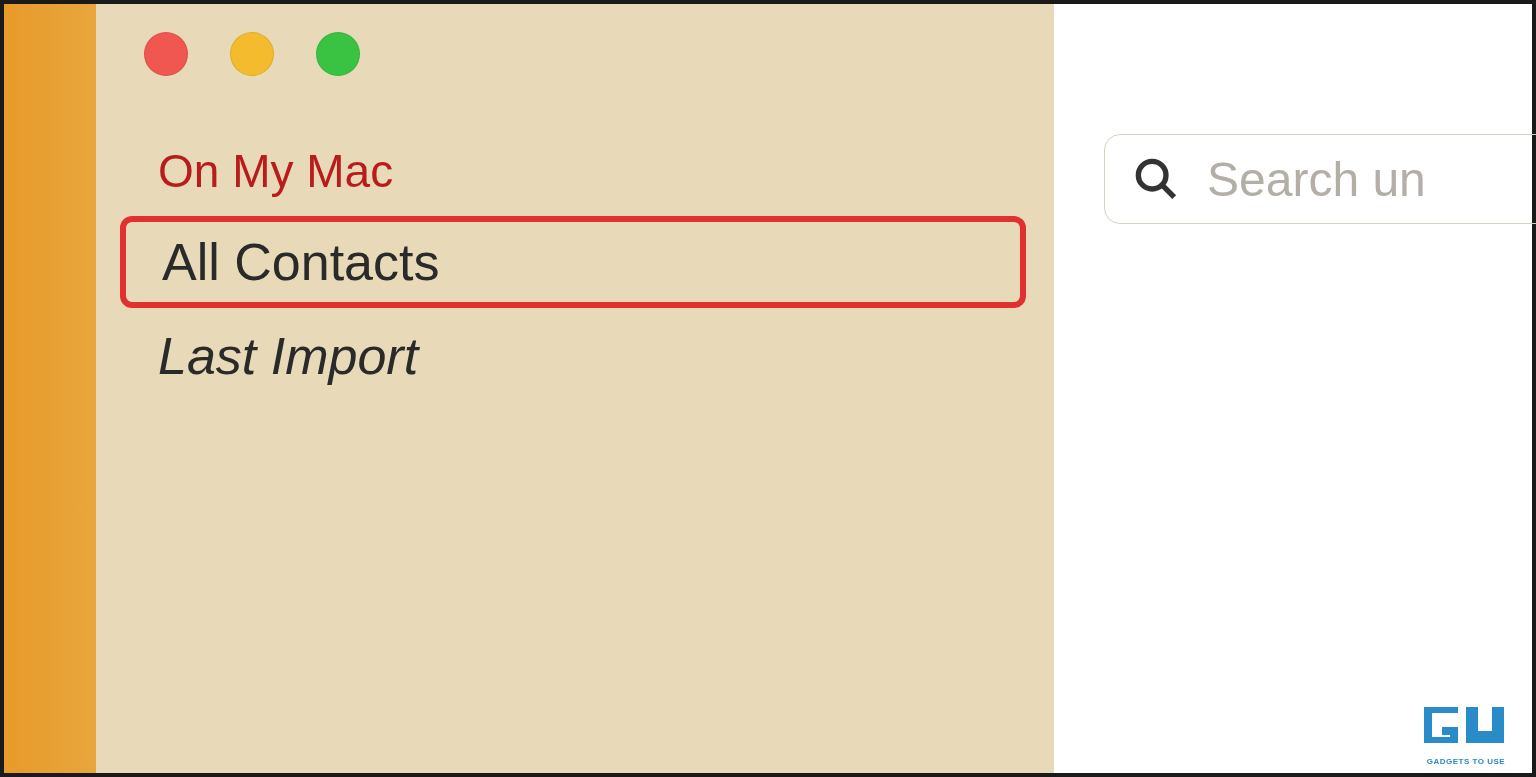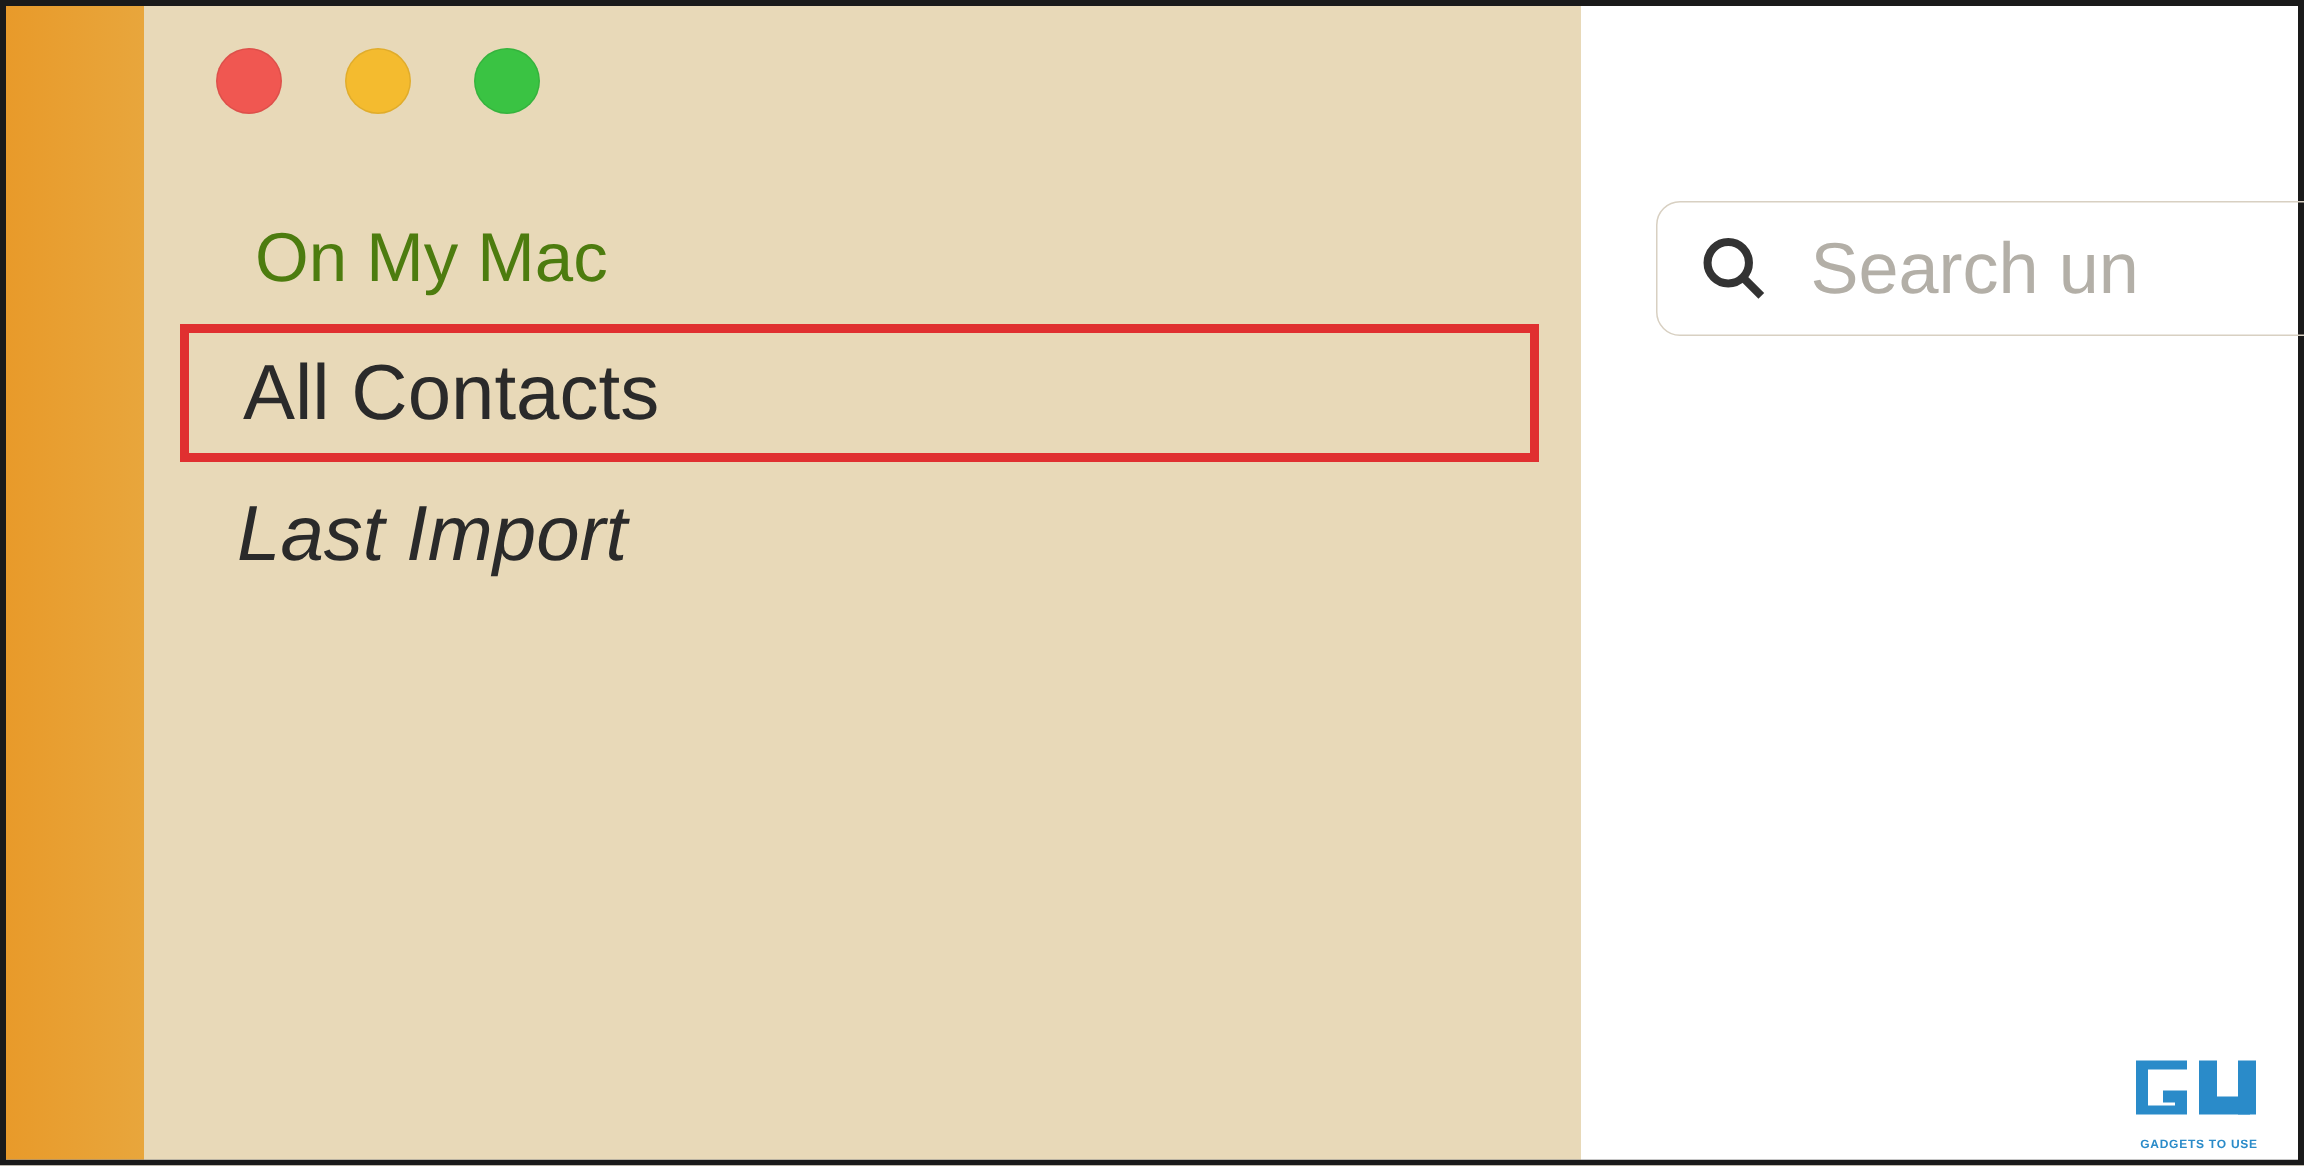--- a/index.html
+++ b/index.html
@@ -64,43 +64,42 @@
     }
     
     .traffic-light.zoom {
       background: #3ac343;
       box-shadow: inset 0 0 0 1px rgba(0,0,0,0.08);
     }
     
     .section-header {
       font-size: 46px;
       font-weight: 500;
-      color: #4d7c0f;
-      padding: 0 0 0 34px;
-      margin-left: 40px;
+      color: #b91c1c;
+      padding: 0 0 0 62px;
     }
     
     .section-header.first {
       margin-top: 68px;
     }
     
     .section-header.second {
       margin-top: 72px;
     }
     
     .sidebar-list {
       margin-top: 18px;
       padding: 0 28px 0 24px;
     }
     
     .sidebar-item {
       font-size: 52px;
       color: #2a2a2a;
       padding: 16px 42px;
-      border-radius: 0;
+      border-radius: 12px;
       cursor: pointer;
       position: relative;
     }
     
     .sidebar-item.highlighted {
       border: 6px solid #e03030;
       padding: 10px 36px;
     }
     
     .sidebar-item.selected {

